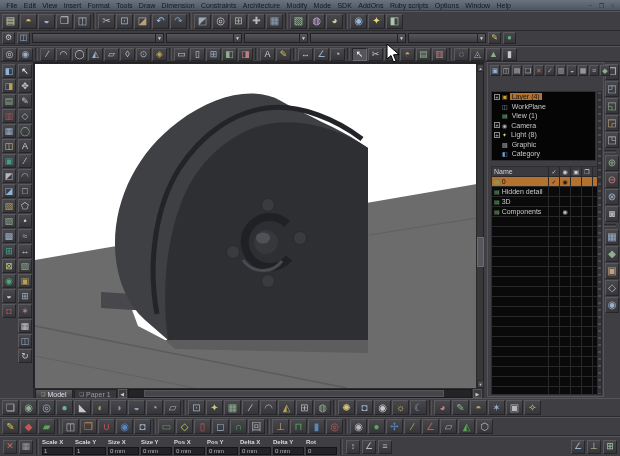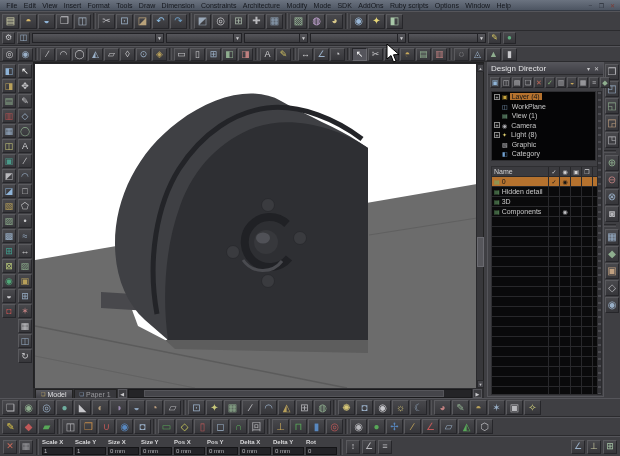--- a/index.html
+++ b/index.html
@@ -563,25 +563,20 @@
     <span>Paper 1</span>
   </div>
   <div class="sarr">◀</div>
   <div id="htrack">
       <div class="thumb"></div>
     </div>
   <div class="sarr">▶</div>
 </div>
 
 <div id="dd" class="abs">
-  <div id="dd-title">
-    <span class="t">Design Director</span>
-    <span class="btn">▾</span>
-    <span class="btn">✕</span>
-  </div>
   <div id="dd-tools">
 
   <div class="tbtn">
         <span style="color: rgb(143, 180, 216);">▣</span>
       </div>
       <div class="tbtn">
         <span style="color: rgb(184, 184, 188);">◫</span>
       </div>
       <div class="tbtn">
         <span style="color: rgb(184, 184, 188);">▤</span>

